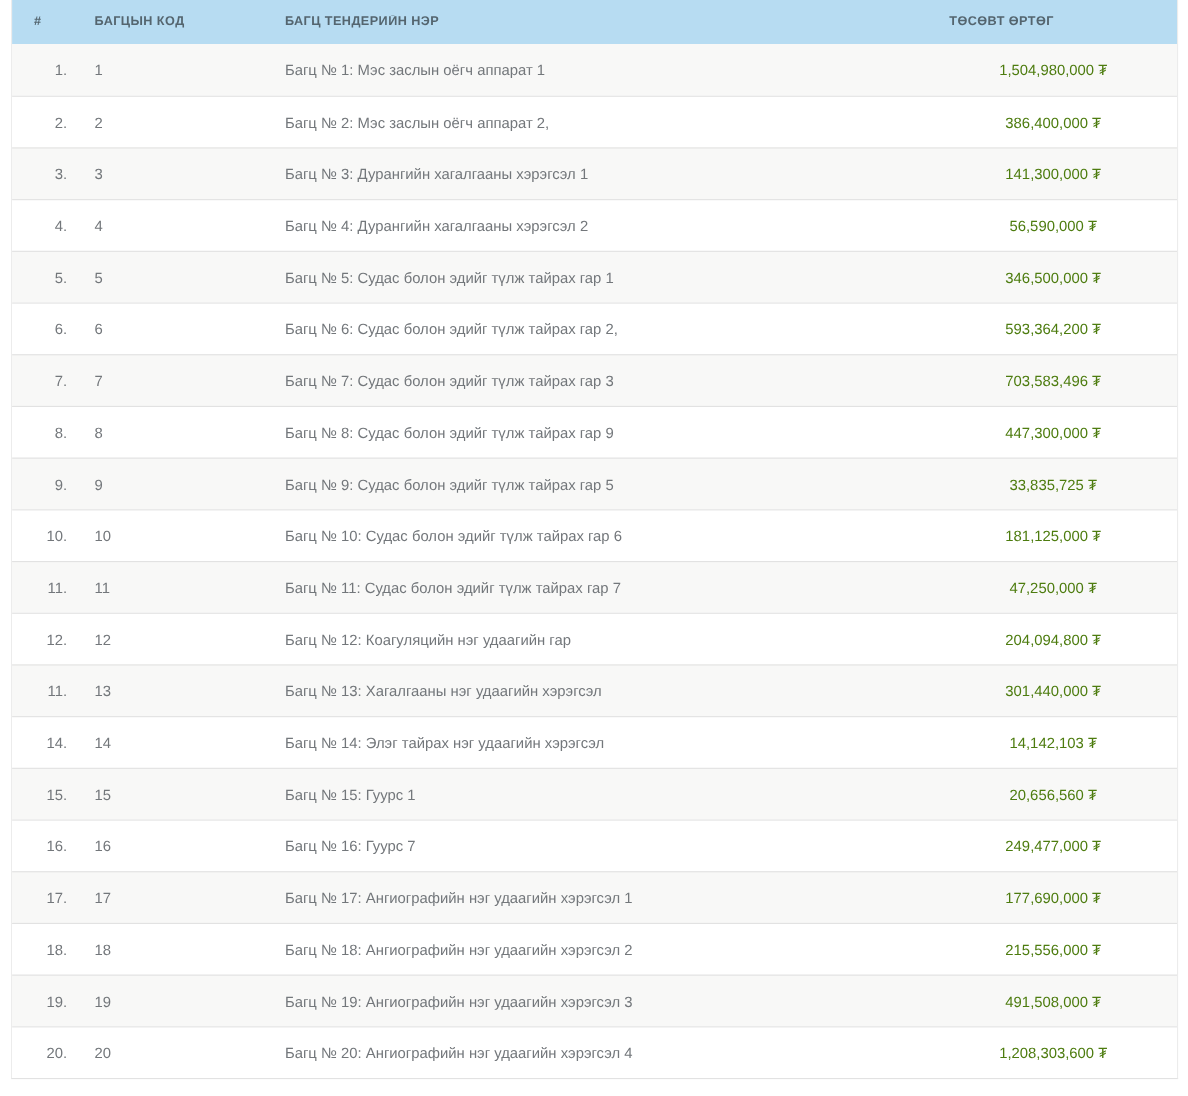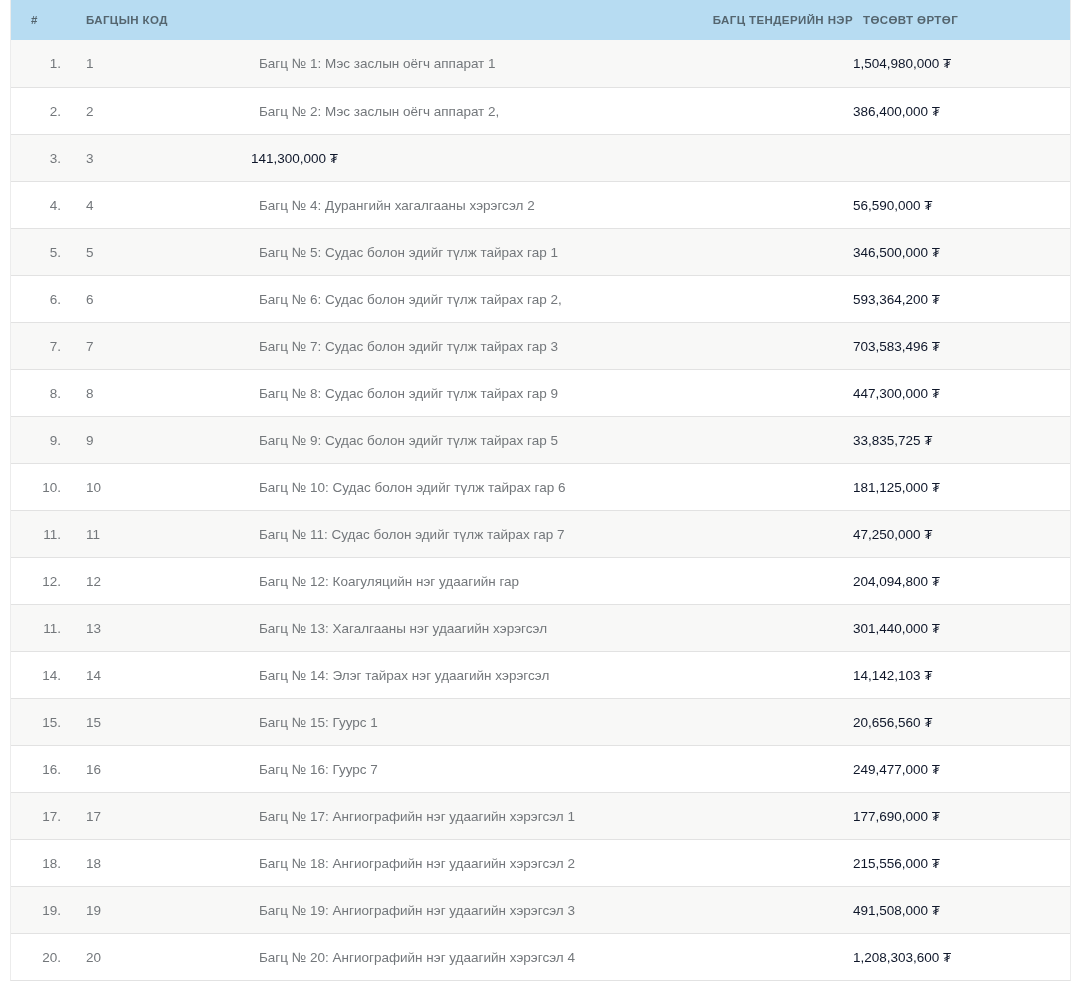--- a/index.html
+++ b/index.html
@@ -29,41 +29,41 @@
     align-items:center;
     background:var(--header-bg);
     color:var(--header-text);
     font-size:11.5px;
     font-weight:bold;
     letter-spacing:.4px;
   }
   .thead .hcell{white-space:nowrap;overflow:hidden;}
   .h-idx{padding-left:20px;}
   .h-code{padding-left:20px;}
-  .h-name{padding-left:8px;text-align:right;}
+  .h-name{padding-left:8px;}
   .h-cost{padding-left:10px;}
 
   .row{
     display:grid;
     grid-template-columns:55px 185px 1fr 217px;
     height:47px;
     align-items:center;
     background:#ffffff;
     border-top:1px solid var(--border);
     color:var(--row-text);
     font-size:13.5px;
   }
   .row:first-child{border-top:none;}
   .row:nth-child(odd){background:var(--stripe-bg);}
 
   .cell{white-space:nowrap;overflow:hidden;}
   .c-idx{text-align:right;padding-right:5px;}
   .c-code{padding-left:20px;}
   .c-name{padding-left:8px;}
-  .c-cost{text-align:left;padding-right:8px;color:#0f172a;}
+  .c-cost{text-align:center;padding-right:8px;color:#4d7c0f;}
 </style>
 </head>
 <body>
 
 <div class="table-wrap">
   <div class="thead">
     <div class="hcell h-idx">#</div>
     <div class="hcell h-code">БАГЦЫН КОД</div>
     <div class="hcell h-name">БАГЦ ТЕНДЕРИЙН НЭР</div>
     <div class="hcell h-cost">ТӨСӨВТ ӨРТӨГ</div>
@@ -79,20 +79,21 @@
   <div class="row">
     <div class="cell c-idx">2.</div>
     <div class="cell c-code">2</div>
     <div class="cell c-name">Багц № 2: Мэс заслын оёгч аппарат 2,</div>
     <div class="cell c-cost">386,400,000 ₮</div>
   </div>
 
   <div class="row">
     <div class="cell c-idx">3.</div>
     <div class="cell c-code">3</div>
+    <div class="cell c-name">Багц № 3: Дурангийн хагалгааны хэрэгсэл 1</div>
     <div class="cell c-cost">141,300,000 ₮</div>
   </div>
 
   <div class="row">
     <div class="cell c-idx">4.</div>
     <div class="cell c-code">4</div>
     <div class="cell c-name">Багц № 4: Дурангийн хагалгааны хэрэгсэл 2</div>
     <div class="cell c-cost">56,590,000 ₮</div>
   </div>
 

